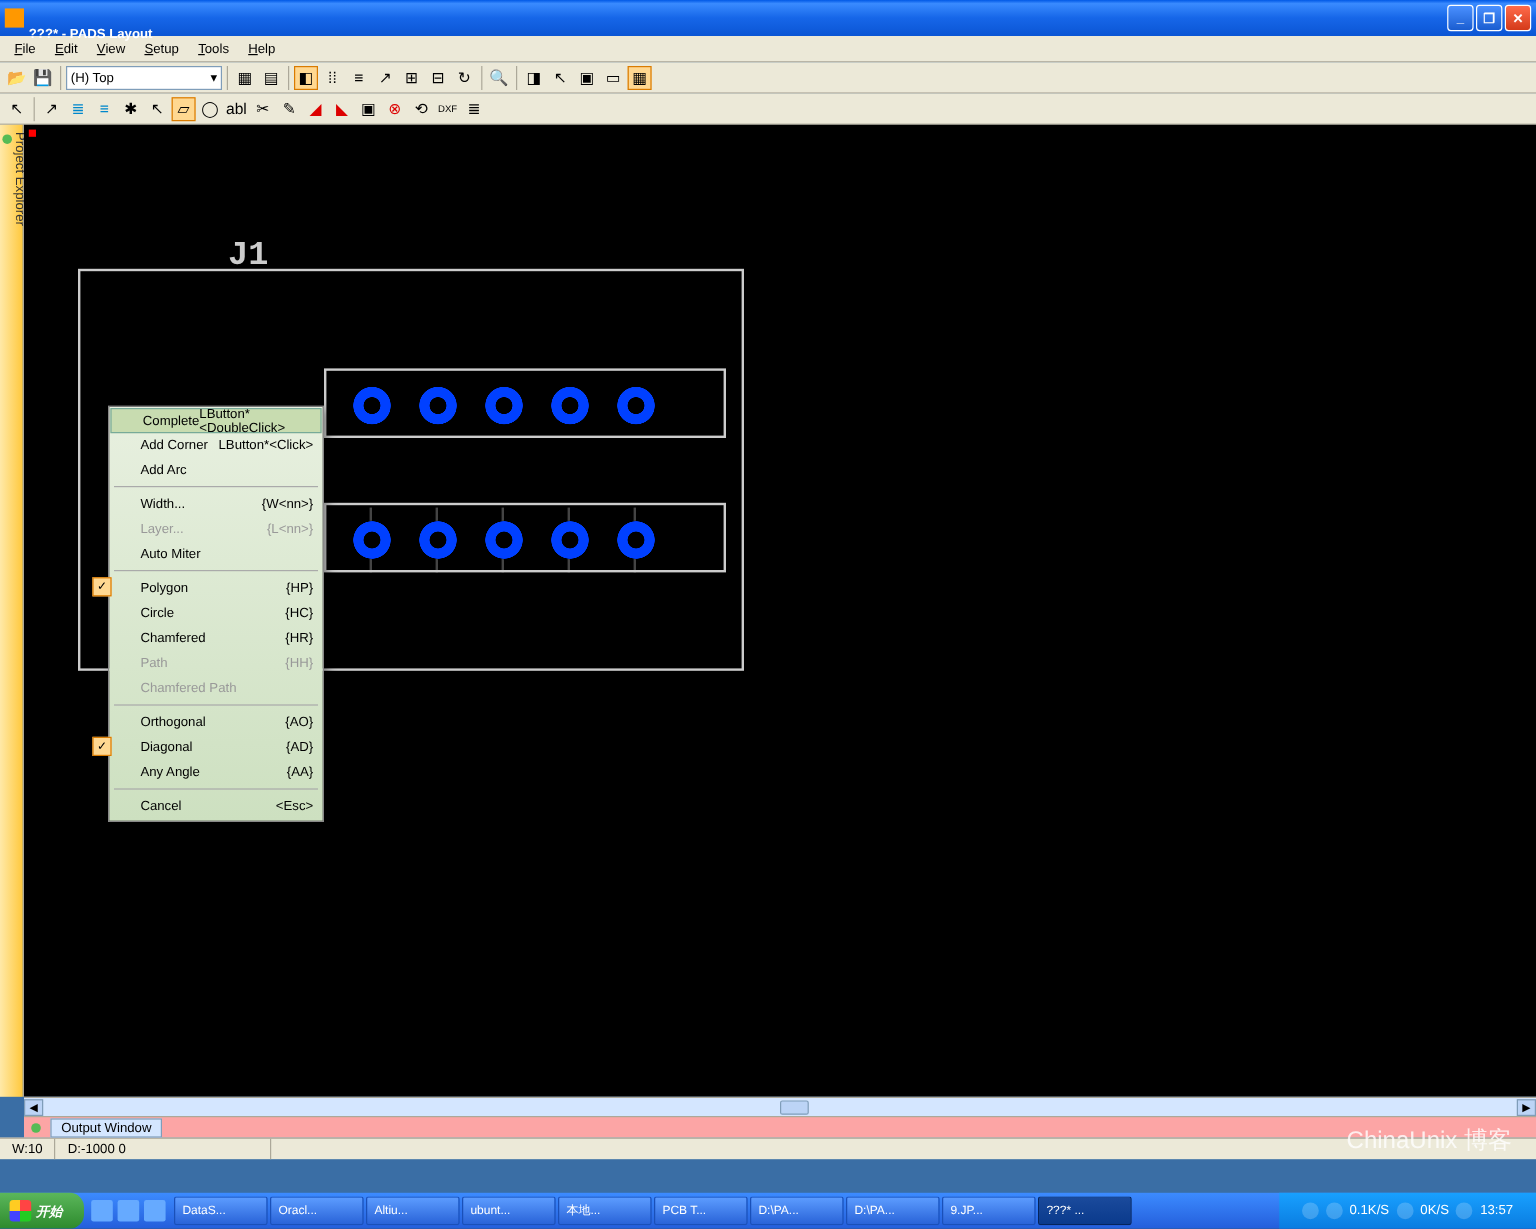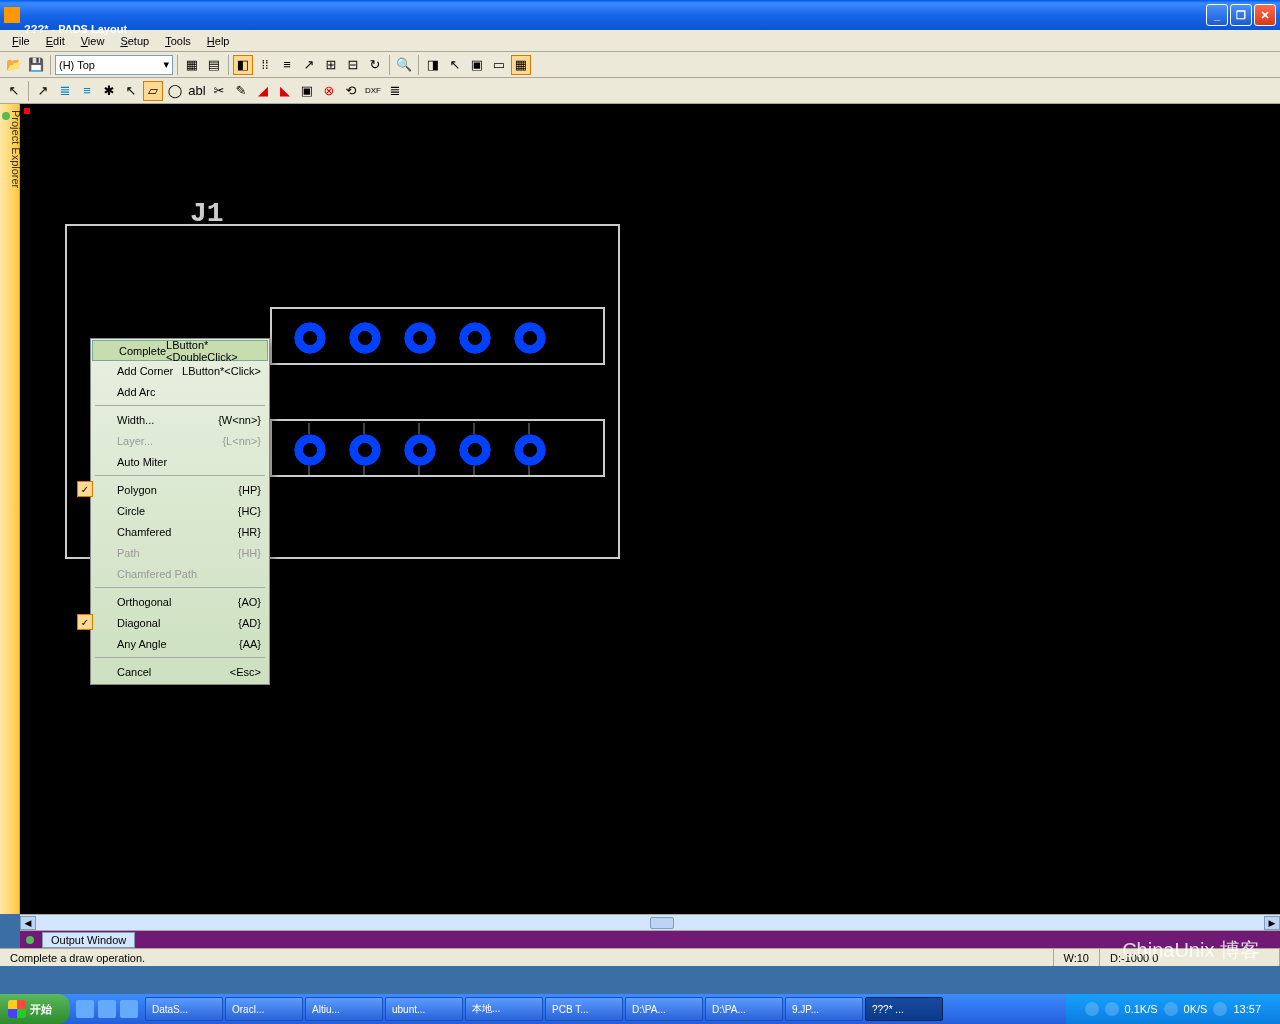--- a/index.html
+++ b/index.html
@@ -13,21 +13,21 @@
 .winbtn.close { background:linear-gradient(#ff6b4a,#d43a1a); }
 
 .menubar { height:22px; background:#ece9d8; border-bottom:1px solid #aca899; display:flex; align-items:center; padding:0 4px; }
 .menubar span { padding:3px 8px; cursor:pointer; }
 .menubar span u { text-decoration:underline; }
 
 .toolbar { height:26px; background:#ece9d8; border-bottom:1px solid #aca899; display:flex; align-items:center; padding:2px 4px; gap:2px; }
 .tbtn { width:20px; height:20px; border:1px solid transparent; display:flex; align-items:center; justify-content:center; cursor:pointer; font-size:13px; }
 .tbtn.active { border-color:#d97b00; background:#ffd891; }
 .tsep { width:1px; height:20px; background:#aca899; margin:0 2px; }
-.layer-select { width:118px; height:20px; border:1px solid #7f9db9; background:#fff; padding:0 3px; display:flex; align-items:center; justify-content:space-between; }
+.layer-select { width:130px; height:20px; border:1px solid #7f9db9; background:#fff; padding:0 3px; display:flex; align-items:center; justify-content:space-between; }
 
 .workspace { position:relative; height:810px; display:flex; }
 .project-strip { width:20px; background:linear-gradient(to right,#ffe9a8,#ffc83c); writing-mode:vertical-lr; text-align:left; padding:6px 2px; font-size:10px; color:#333; border-right:1px solid #aca899; }
 .project-strip .dot { display:block; width:8px; height:8px; background:#5b5; border-radius:50%; margin:2px auto 6px; }
 
 .canvas-area { flex:1; background:#000; position:relative; overflow:hidden; }
 .red-dot { position:absolute; top:4px; left:4px; width:6px; height:6px; background:#f00; }
 .outline { position:absolute; border:2px solid #ccc; }
 .outline-outer { left:45px; top:120px; width:555px; height:335px; }
 .outline-row { left:250px; width:335px; height:58px; }
@@ -43,30 +43,30 @@
 .ctx-menu .row.disabled { color:#999; cursor:default; }
 .ctx-menu .row .shortcut { margin-left:auto; }
 .ctx-menu .sep { height:1px; background:#aaa; margin:3px 4px; }
 .ctx-menu .check { position:absolute; left:-14px; top:2px; width:16px; height:16px; background:#ffd891; border:1px solid #d97b00; display:flex; align-items:center; justify-content:center; color:#000; font-size:10px; }
 
 .hscroll { height:16px; background:#d4e6ff; border-top:1px solid #aca899; display:flex; align-items:center; position:relative; margin-left:20px; }
 .hscroll .arrow { width:16px; height:14px; background:#bcd4f6; border:1px solid #7f9db9; display:flex; align-items:center; justify-content:center; font-size:9px; }
 .hscroll .thumb { position:absolute; left:50%; width:24px; height:12px; background:#bcd4f6; border:1px solid #7f9db9; border-radius:2px; }
 .hscroll .right { position:absolute; right:0; }
 
-.output-strip { height:18px; background:#701a75; border-top:1px solid #aca899; display:flex; align-items:center; padding:0 6px; margin-left:20px; }
+.output-strip { height:18px; background:#fca5a5; border-top:1px solid #aca899; display:flex; align-items:center; padding:0 6px; margin-left:20px; }
 .output-strip .dot { width:8px; height:8px; background:#5b5; border-radius:50%; margin-right:8px; }
 .output-strip .tab { background:#d4e6ff; border:1px solid #7f9db9; padding:1px 8px; }
 
 .statusbar { height:18px; background:#ece9d8; border-top:1px solid #aca899; display:flex; align-items:center; font-size:11px; }
 .statusbar .cell { padding:0 10px; border-right:1px solid #aca899; height:100%; display:flex; align-items:center; }
 .statusbar .cell.main { flex:1; }
 
 .taskbar { position:absolute; bottom:0; left:0; right:0; height:30px; background:linear-gradient(to bottom,#3c8bff,#245edb); display:flex; align-items:center; }
-.start-btn { height:30px; padding:0 18px 0 8px; background:linear-gradient(to bottom,#5bb75b,#2d8a2d); color:#fff; font-weight:bold; display:flex; align-items:center; border-radius:0 12px 12px 0; font-size:16px; }
+.start-btn { height:30px; padding:0 18px 0 8px; background:linear-gradient(to bottom,#5bb75b,#2d8a2d); color:#fff; font-weight:bold; font-style:italic; display:flex; align-items:center; border-radius:0 12px 12px 0; font-size:16px; }
 .start-btn .logo { width:18px; height:18px; background:conic-gradient(#f44 0 25%,#2c2 0 50%,#44f 0 75%,#fc2 0); border-radius:3px; margin-right:4px; }
 .task-icons { display:flex; gap:4px; margin:0 6px; }
 .task-icons .ic { width:18px; height:18px; background:#6af; border-radius:2px; }
 .task-item { height:24px; min-width:78px; max-width:92px; margin:0 1px; padding:0 6px; background:linear-gradient(#5c9cff,#2963d8); border:1px solid #1a50b8; border-radius:2px; color:#fff; display:flex; align-items:center; overflow:hidden; font-size:10px; white-space:nowrap; }
 .task-item.active { background:linear-gradient(#1a4a9c,#0a3a8c); border-color:#06245a; }
 .tray { margin-left:auto; height:30px; background:linear-gradient(#18a0ff,#0a7ce0); display:flex; align-items:center; padding:0 19px; gap:6px; color:#fff; font-size:10px; }
 .tray .ic { width:14px; height:14px; background:#fff3; border-radius:50%; }
 
 .watermark { position:absolute; right:20px; bottom:60px; color:#ffffff; font-size:20px; opacity:.8; font-family:Arial; pointer-events:none; }
 </style>
@@ -244,21 +244,20 @@
   <div class="thumb"></div>
   <div class="arrow right">▶</div>
 </div>
 
 <div class="output-strip">
   <span class="dot"></span>
   <span class="tab">Output Window</span>
 </div>
 
 <div class="statusbar">
-  <div class="cell main">Complete a draw operation.</div>
   <div class="cell">W:10</div>
   <div class="cell" style="min-width:180px">D:-1000  0</div>
 </div>
 
 <div class="watermark">ChinaUnix 博客</div>
 
 <div class="taskbar">
   <div class="start-btn">
       <span class="logo"></span>
       <span>开始</span>

